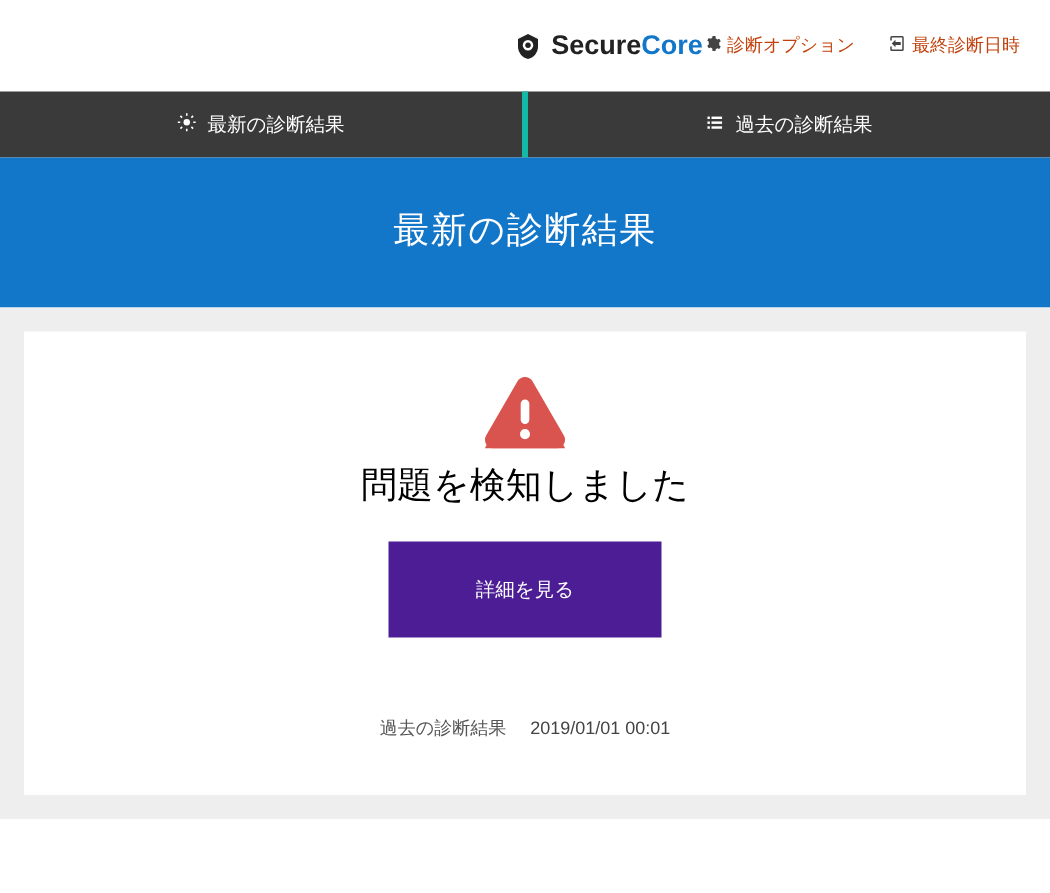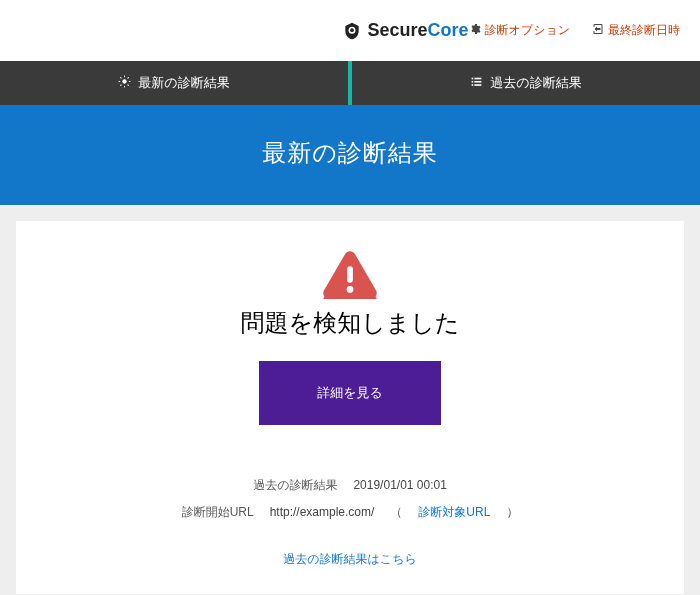--- a/index.html
+++ b/index.html
@@ -117,26 +117,16 @@
       </svg>
     </div>
     <div class="status-title">問題を検知しました</div>
     <button class="detail-btn">詳細を見る</button>
 
     <div class="meta">
       <div class="meta-row">
         <span class="meta-label">過去の診断結果</span>
         <span class="meta-val">2019/01/01 00:01</span>
       </div>
-      <div class="meta-row">
-        <span class="meta-label">診断開始URL</span>
-        <span class="meta-val">http://example.com/</span>
-        <span class="paren">（</span>
-        <span class="inline-link">診断対象URL</span>
-        <span class="paren">）</span>
-      </div>
     </div>
 
-    <div class="past-link">
-      <a>過去の診断結果はこちら</a>
-    </div>
   </div>
 </div>
 
 </body></html>

